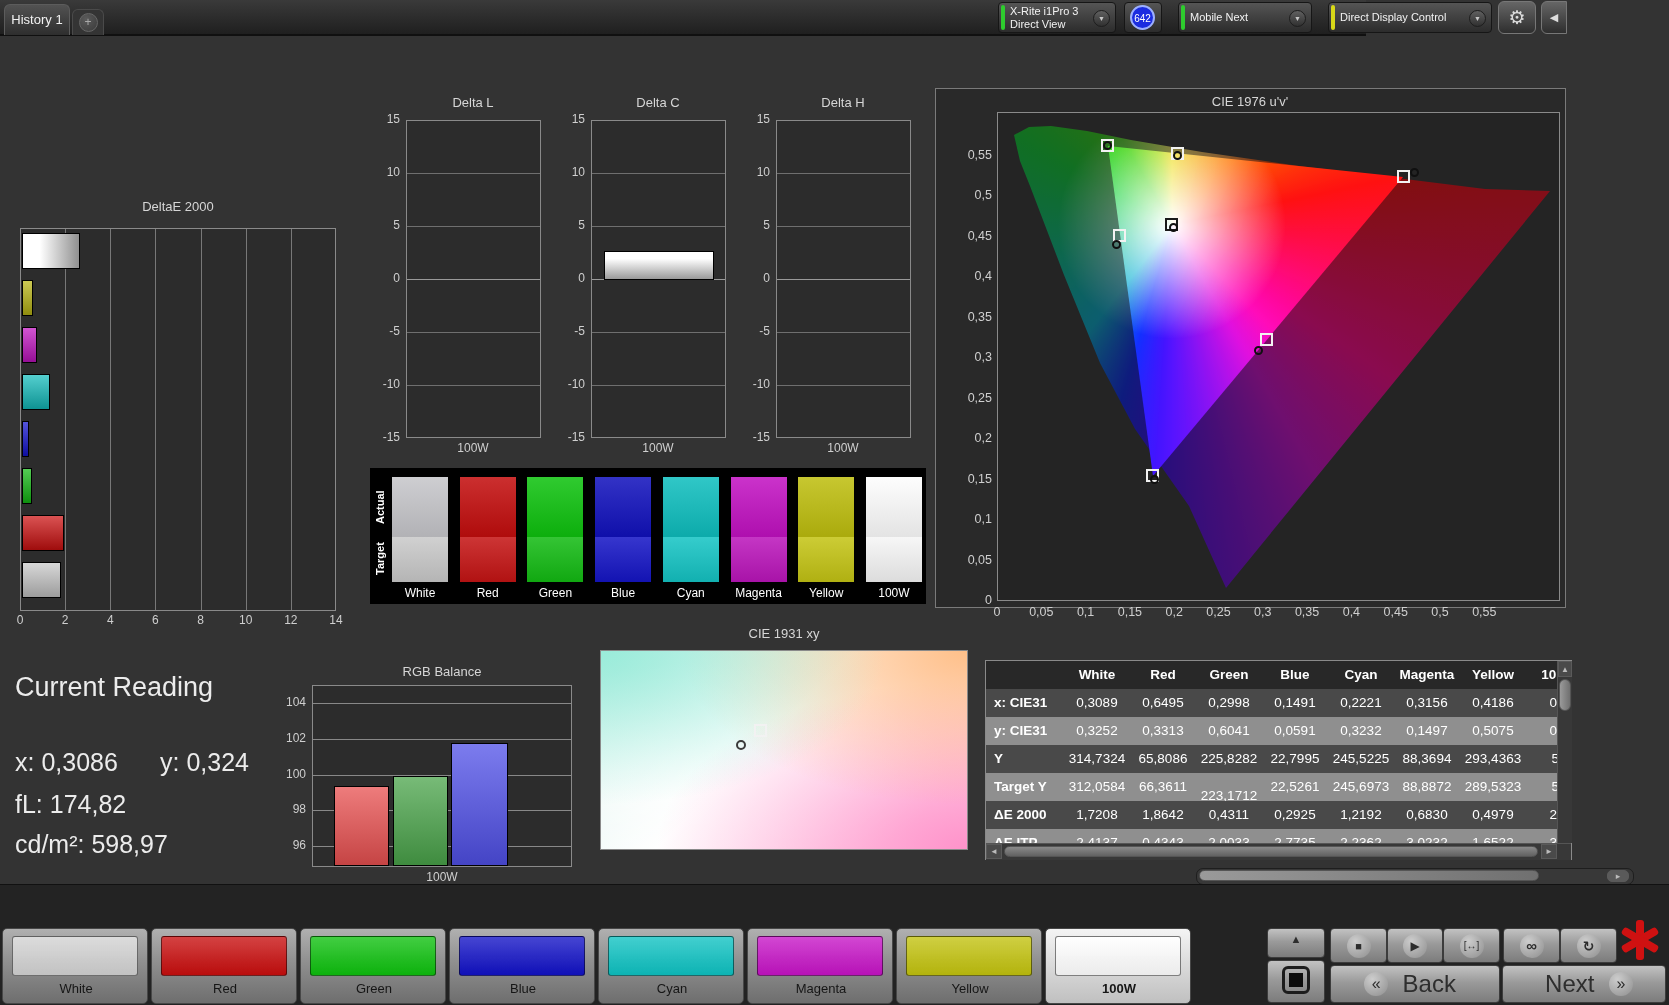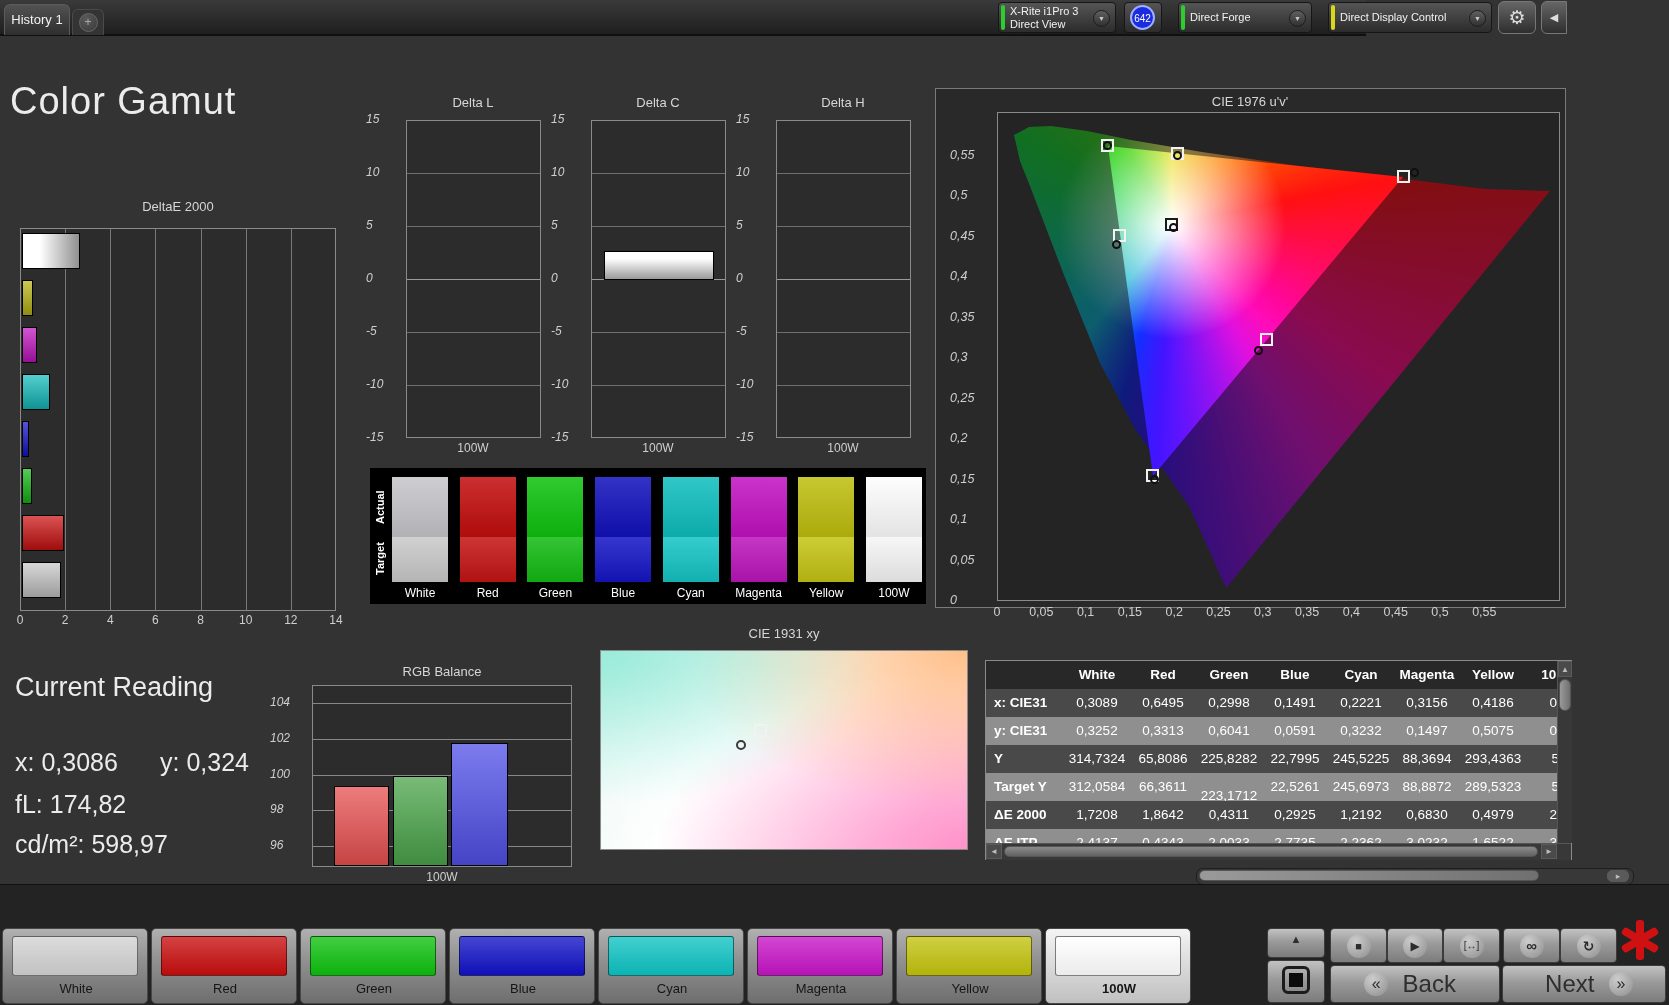--- a/index.html
+++ b/index.html
@@ -30,21 +30,21 @@
   #meter-badge .bcirc{position:absolute;left:5px;top:2px;width:25px;height:25px;border-radius:50%;
       background:#1b2ce0;border:2px solid #9db0ff;color:#fff;font-size:10px;font-weight:normal;
       text-align:center;line-height:24px;box-sizing:border-box;}
   .sqbtn-top{position:absolute;top:1px;height:33px;background:linear-gradient(#666,#2e2e2e);
       border:1px solid #777;border-radius:6px;color:#ddd;text-align:center;box-sizing:border-box;}
   
   .panel{position:absolute;background:#2c2c2c;border:1px solid #8a8a8a;box-sizing:border-box;}
   .ctitle{position:absolute;color:#d6d6d6;font-size:13px;white-space:nowrap;transform:translateX(-50%);}
   .tick{position:absolute;color:#cfcfcf;font-size:12px;white-space:nowrap;}
   .tick.cx{transform:translateX(-50%);}
-  .tick.ry{text-align:left;font-style:italic;}
+  .tick.ry{text-align:right;}
   .hbar,.vbar{position:absolute;border:1px solid #000;box-sizing:border-box;}
   .zline{position:absolute;background:#9a9a9a;}
   #deltae-plot{background-image:repeating-linear-gradient(to right,transparent 0 44.14px,#787878 44.14px 45.14px);}
   .dplot{background-image:repeating-linear-gradient(to bottom,transparent 0 51.9px,#6f6f6f 51.9px 52.9px);}
   #rgb-plot{background-image:repeating-linear-gradient(to bottom,transparent 0 17px,#888 17px 18px,transparent 18px 35.75px);}
   
   #swatch-panel{position:absolute;left:370px;top:468px;width:556px;height:136px;background:#000;}
   .swatch{position:absolute;background-image:linear-gradient(rgba(255,255,255,.14),rgba(0,0,0,.10));}
   .swlabel{position:absolute;color:#fff;font-size:12px;text-align:center;}
   .vtext{position:absolute;writing-mode:vertical-rl;transform:rotate(180deg);color:#fff;
@@ -130,39 +130,38 @@
       </div>
       <div class="chev">▼</div>
     </div>
 
     <div id="meter-badge">
       <div class="bcirc">642</div>
     </div>
 
     <div class="dd" style="left:1178px;width:134px;">
       <div class="bar" style="background:#2ecc2e;"></div>
-      <div class="txt single">Direct Forge</div>
+      <div class="txt single">Mobile Next</div>
       <div class="chev">▼</div>
     </div>
 
     <div class="dd" style="left:1328px;width:164px;">
       <div class="bar" style="background:#d8d818;"></div>
       <div class="txt single">Direct Display Control</div>
       <div class="chev">▼</div>
     </div>
 
     <div class="sqbtn-top" style="left:1498px;width:38px;font-size:19px;line-height:31px;">
       <span>⚙</span>
     </div>
     <div class="sqbtn-top" style="left:1541px;width:26px;font-size:11px;line-height:31px;border-radius:6px 0 0 6px;">
       <span>◀</span>
     </div>
   </div>
 
-  <div class="abs" style="left:10px;top:80px;font-size:38px;font-weight:300;color:#ececec;letter-spacing:1px;">Color Gamut</div>
 
   <div class="ctitle" style="left:178px;top:199px;">DeltaE 2000</div>
   <div id="deltae-plot" class="panel" style="left:20px;top:228px;width:316px;height:383px;">
       <div class="hbar" style="position: absolute; left: 1px; top: 4px; width: 58.0075px; height: 36px; background: linear-gradient(90deg, rgb(255, 255, 255) 30%, rgb(144, 144, 144));"></div>
       <div class="hbar" style="position: absolute; left: 1px; top: 51px; width: 11.2855px; height: 36px; background-color: rgb(184, 180, 18); background-image: linear-gradient(rgba(255, 255, 255, 0.28), rgba(0, 0, 0, 0.22));"></div>
       <div class="hbar" style="position: absolute; left: 1px; top: 98px; width: 15.3483px; height: 36px; background-color: rgb(192, 19, 192); background-image: linear-gradient(rgba(255, 255, 255, 0.28), rgba(0, 0, 0, 0.22));"></div>
       <div class="hbar" style="position: absolute; left: 1px; top: 145px; width: 27.5366px; height: 36px; background-color: rgb(18, 188, 188); background-image: linear-gradient(rgba(255, 255, 255, 0.28), rgba(0, 0, 0, 0.22));"></div>
       <div class="hbar" style="position: absolute; left: 1px; top: 192px; width: 6.54559px; height: 36px; background-color: rgb(18, 18, 204); background-image: linear-gradient(rgba(255, 255, 255, 0.28), rgba(0, 0, 0, 0.22));"></div>
       <div class="hbar" style="position: absolute; left: 1px; top: 239px; width: 9.70553px; height: 36px; background-color: rgb(18, 184, 18); background-image: linear-gradient(rgba(255, 255, 255, 0.28), rgba(0, 0, 0, 0.22));"></div>
       <div class="hbar" style="position: absolute; left: 1px; top: 286px; width: 41.9821px; height: 36px; background-color: rgb(204, 16, 16); background-image: linear-gradient(rgba(255, 255, 255, 0.28), rgba(0, 0, 0, 0.22));"></div>

